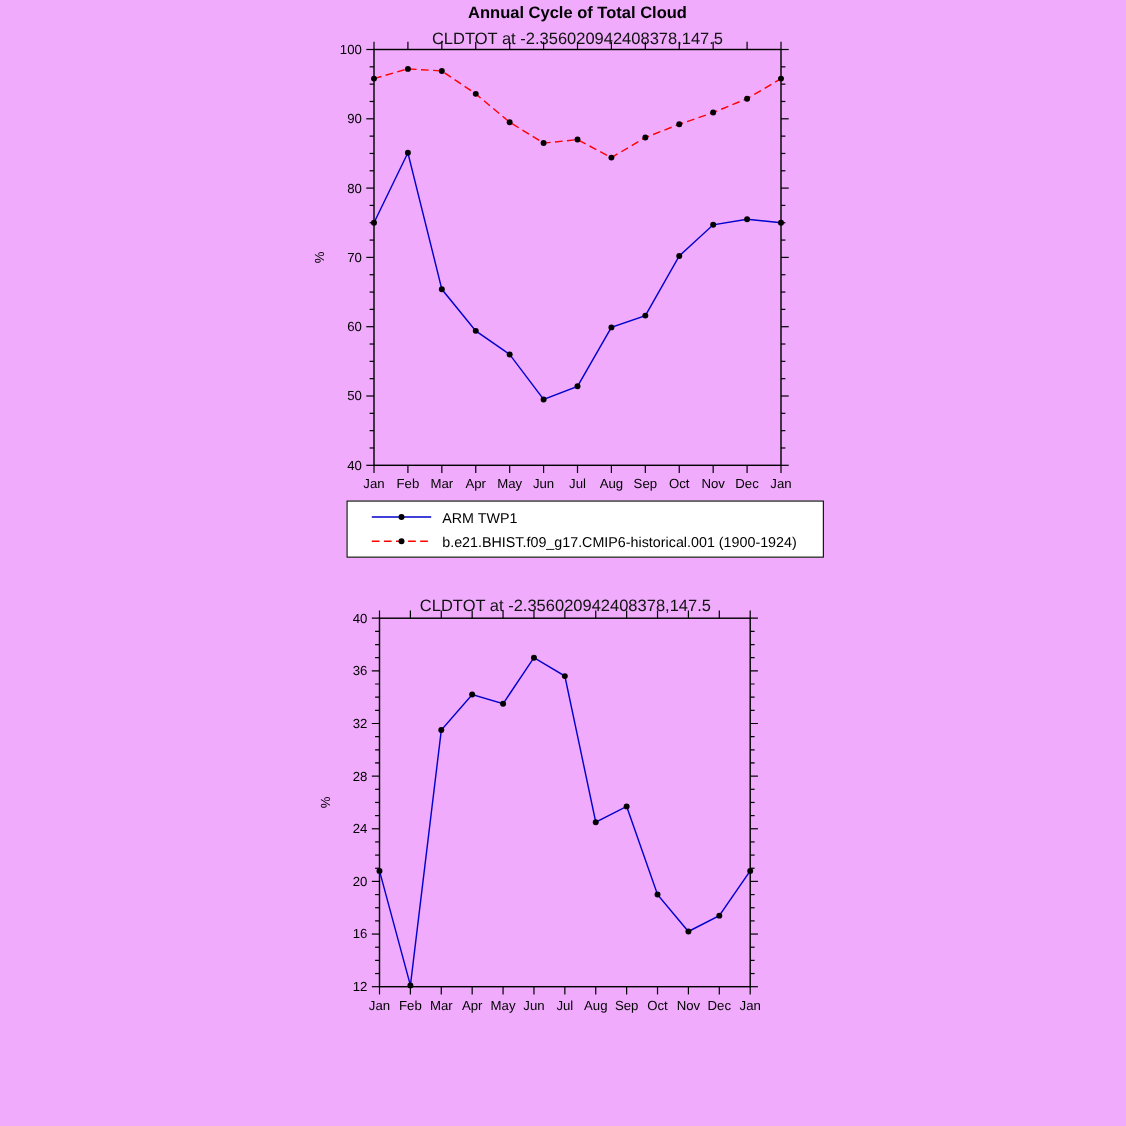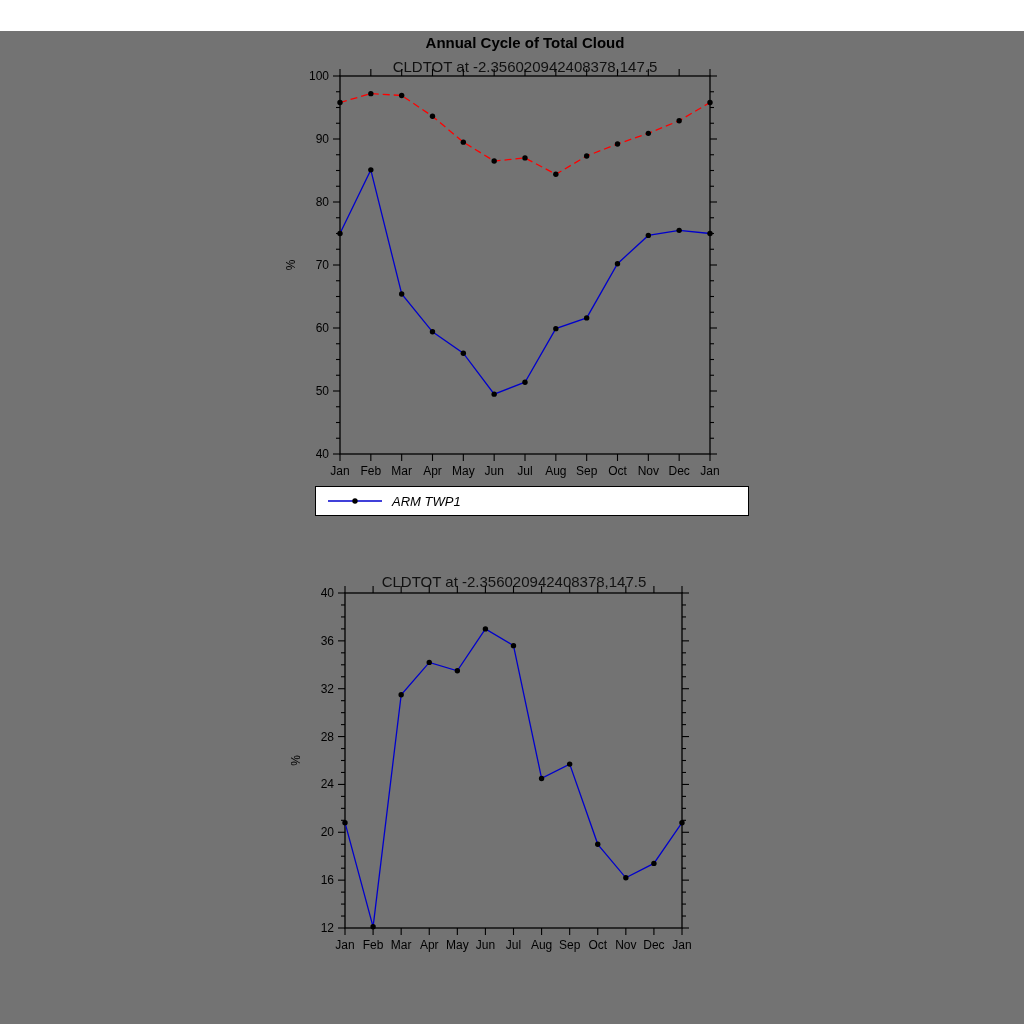--- a/index.html
+++ b/index.html
@@ -4,21 +4,21 @@
 <style>
   * { margin: 0; padding: 0; box-sizing: border-box; }
   html, body { width: 1024px; height: 1024px; }
   body {
     background: #ffffff;
     font-family: "Liberation Sans", sans-serif;
     color: #000;
     position: relative;
     overflow: hidden;
   }
-  #canvas { position: absolute; inset: 0; background: #737373; margin-top: 31px; }
+  #canvas { position: absolute; inset: 0; background: #f0abfc; }
   .chart-block { position: absolute; }
   .chart-title {
     position: absolute;
     text-align: center;
     font-weight: bold;
     font-size: 15px;
     white-space: nowrap;
     color: #000;
   }
   .chart-subtitle {
@@ -27,22 +27,21 @@
     font-size: 15px;
     white-space: nowrap;
     color: #111;
   }
   .chart-block svg.plot { position: absolute; left: 0; top: 0; }
   svg text { font-family: "Liberation Sans", sans-serif; fill: #000; }
   .legend {
     position: absolute;
     border: 1px solid #000;
     background: #fff;
-    padding: 3px 0 3px 0;
-    font-style: italic;
+    padding: 3px 0 3px 10px;
   }
   .legend-row {
     display: flex;
     align-items: center;
     height: 22px;
     padding-left: 10px;
     gap: 8px;
   }
   .legend-label { font-size: 13px; white-space: nowrap; color: #000; }
 </style>
@@ -191,20 +190,27 @@
         </g>
       </svg>
 
     <div class="legend" style="left:45px; top:455px; width:434px;">
       <div class="legend-row">
         <svg class="legend-sample" width="58" height="16" viewBox="0 0 58 16">
             <line x1="2" y1="8" x2="56" y2="8" stroke="#0000cc" stroke-width="1.3" stroke-dasharray="none"></line>
             <circle cx="29" cy="8" r="2.7" fill="#000000"></circle>
           </svg>
         <span class="legend-label">ARM TWP1</span>
+      </div>
+      <div class="legend-row">
+        <svg class="legend-sample" width="58" height="16" viewBox="0 0 58 16">
+            <line x1="2" y1="8" x2="56" y2="8" stroke="#ff0000" stroke-width="1.3" stroke-dasharray="7 4"></line>
+            <circle cx="29" cy="8" r="2.7" fill="#000000"></circle>
+          </svg>
+        <span class="legend-label">b.e21.BHIST.f09_g17.CMIP6-historical.001 (1900-1924)</span>
       </div>
     </div>
   </section>
 
   <section class="chart-block" id="chart-block-1" style="left:250px; top:515px; width:530px; height:430px;">
     <div class="chart-subtitle" style="left:8px; width:512px; top:27px;">CLDTOT at -2.356020942408378,147.5</div>
     <svg class="plot" width="530" height="415" viewBox="0 0 530 415">
         <rect x="95" y="47" width="337" height="335" fill="none" stroke="#000000" stroke-width="1.3"></rect>
         <g>
           <line x1="95" y1="382" x2="95" y2="389" stroke="#000000" stroke-width="1.1"></line>

